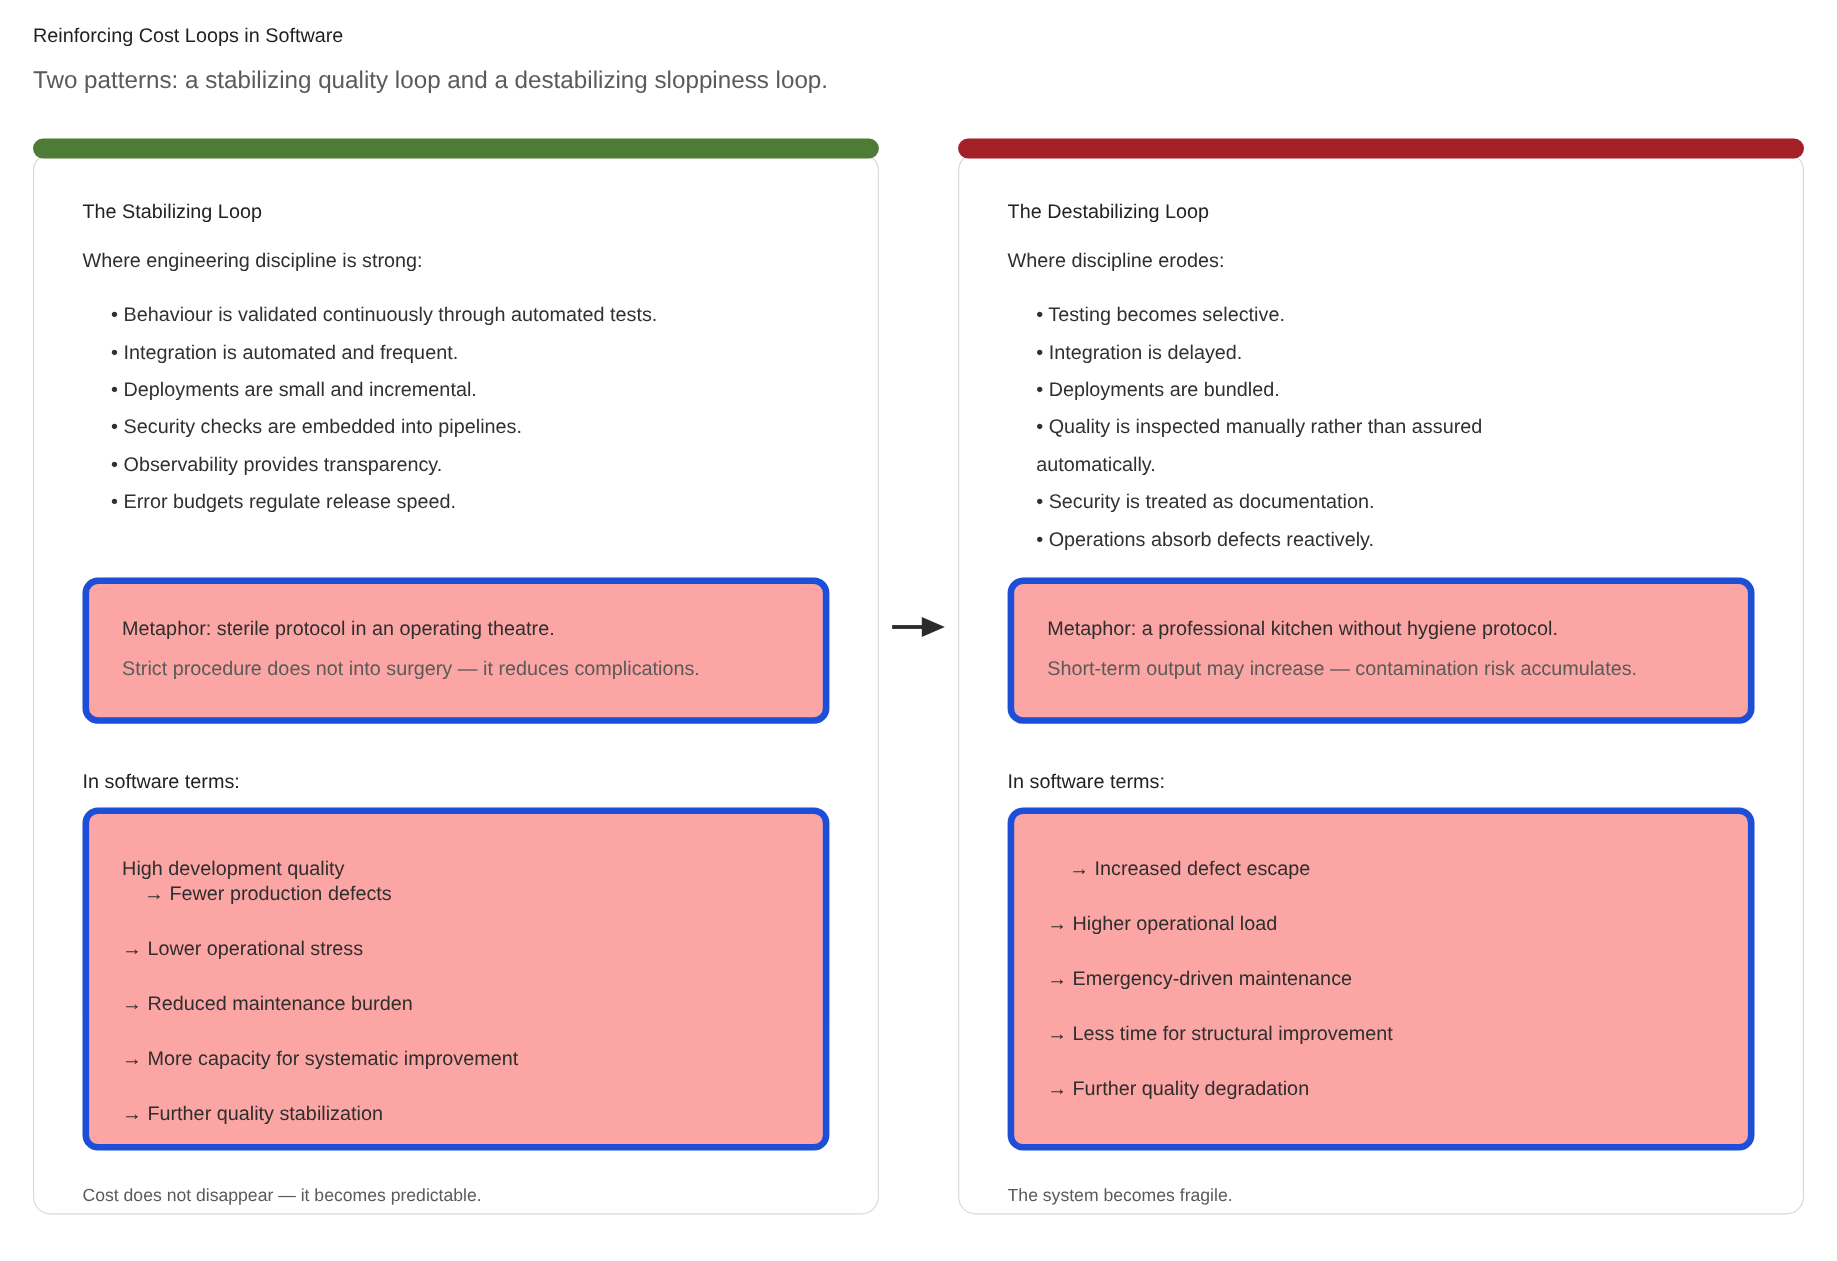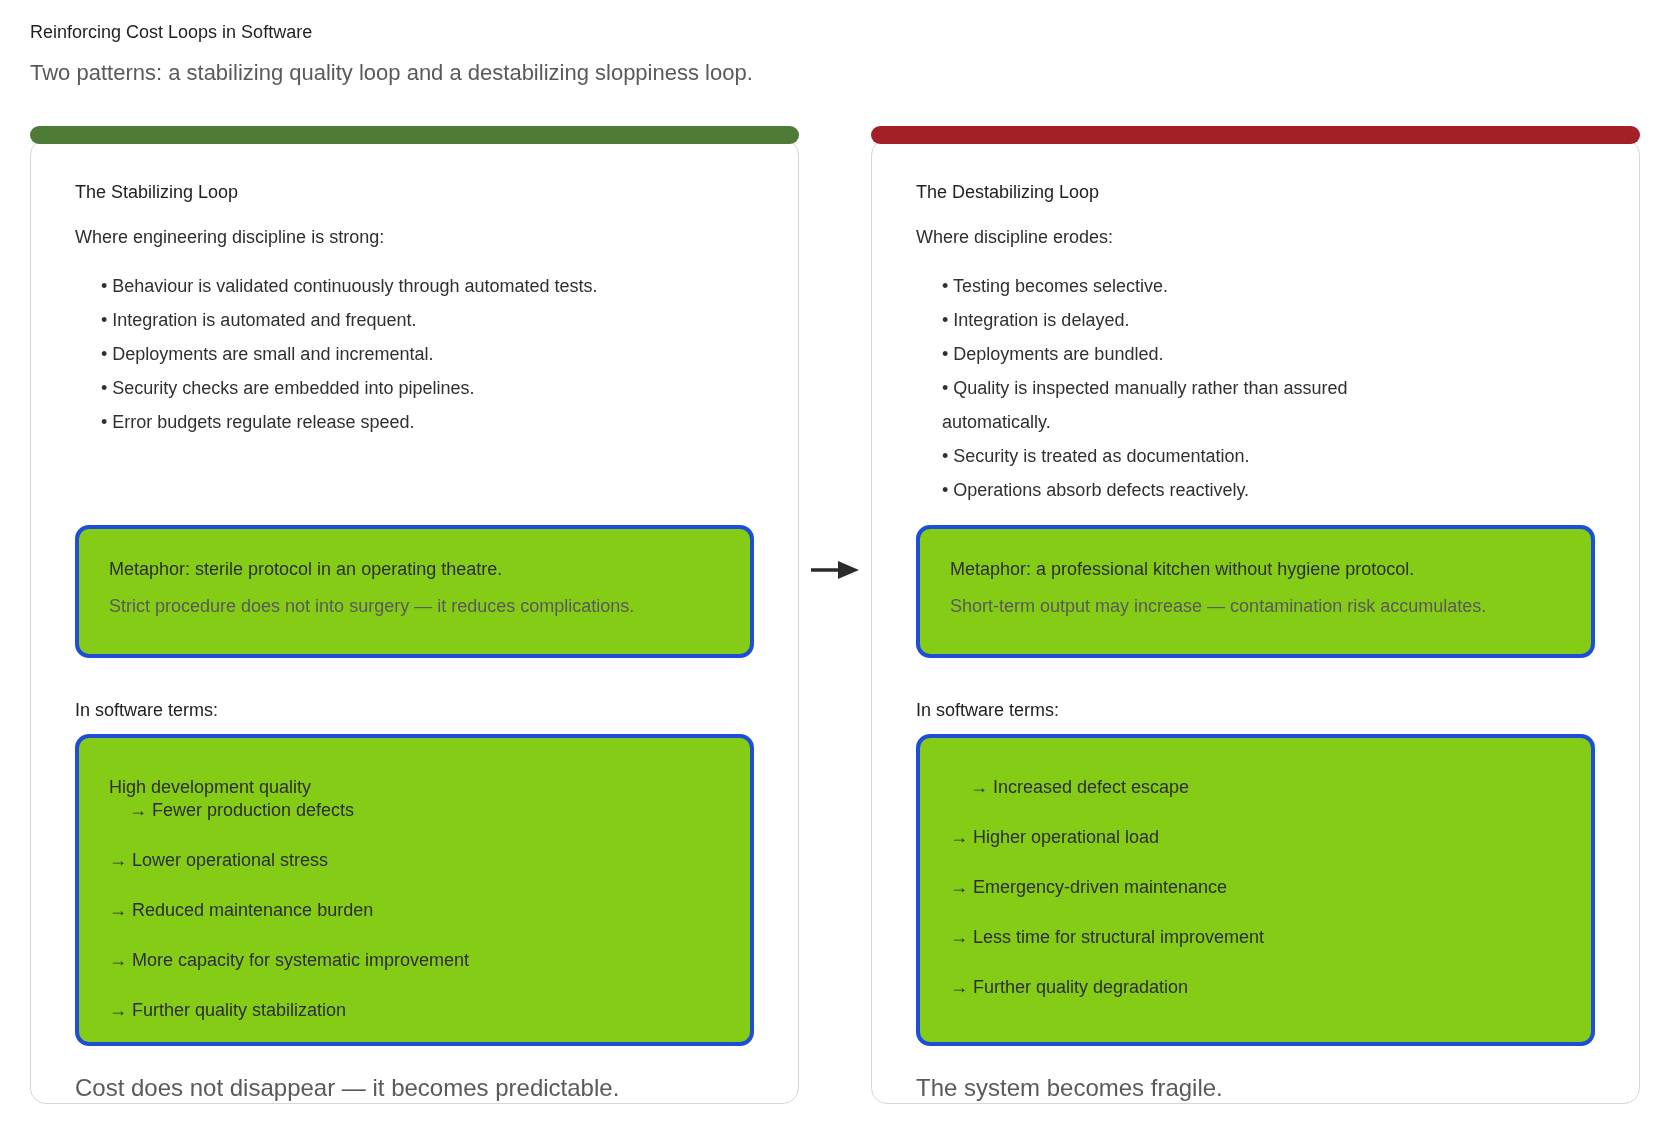--- a/index.html
+++ b/index.html
@@ -30,37 +30,37 @@
     grid-template-rows:385px 133px 76px 312px 1fr;
   }
 
   .sec-head { padding-top:40px; }
   .card-title { font-size:18px; line-height:24px; color:#222222; }
   .card-intro { margin-top:21px; font-size:18px; line-height:24px; color:#2e2e2e; }
   .bullets { margin-top:20px; margin-left:26px; }
   .bullet-line { font-size:18px; line-height:34px; color:#303030; white-space:nowrap; }
 
   .inner-box {
-    background:#84cc16;
-    border:4px solid #1d4ed8;
+    background:#fca5a5;
+    border:6px solid #1d4ed8;
     border-radius:14px;
     box-sizing:border-box;
   }
   .metaphor-box { padding:29px 30px 0 30px; height:133px; }
   .metaphor-main { font-size:18px; line-height:22px; color:#2e2e2e; }
   .metaphor-sub  { margin-top:15px; font-size:18px; line-height:22px; color:#5a5a5a; }
 
   .terms-label { padding-top:40px; font-size:18px; line-height:24px; color:#222222; }
 
   .chain-box { padding:38px 26px 0 30px; height:312px; }
   .chain-line { font-size:18px; line-height:23px; color:#2e2e2e; }
   .chain-line.indent { margin-left:20px; }
   .chain-line.gap { margin-top:27px; }
 
-  .card-conclusion { padding-top:30px; font-size:24px; line-height:24px; color:#5a5a5a; }
+  .card-conclusion { padding-top:30px; font-size:16px; line-height:24px; color:#5a5a5a; }
 
   .flow-arrow {
     position:absolute; left:50%; top:433px;
     transform:translateX(-50%);
     z-index:3; line-height:0;
   }
 </style>
 </head>
 <body>
 
@@ -74,20 +74,21 @@
       <div class="top-bar" style="background: rgb(78, 123, 54);"></div>
       <div class="card">
         <div class="sec-head">
           <div class="card-title">The Stabilizing Loop</div>
           <div class="card-intro">Where engineering discipline is strong:</div>
           <div class="bullets">
             <div class="bullet-line">• Behaviour is validated continuously through automated tests.</div>
             <div class="bullet-line">• Integration is automated and frequent.</div>
             <div class="bullet-line">• Deployments are small and incremental.</div>
             <div class="bullet-line">• Security checks are embedded into pipelines.</div>
+            <div class="bullet-line">• Observability provides transparency.</div>
             <div class="bullet-line">• Error budgets regulate release speed.</div>
           </div>
         </div>
         <div class="inner-box metaphor-box">
           <div class="metaphor-main">Metaphor: sterile protocol in an operating theatre.</div>
           <div class="metaphor-sub">Strict procedure does not into surgery — it reduces complications.</div>
         </div>
         <div class="terms-label">In software terms:</div>
         <div class="inner-box chain-box">
           <div class="chain-line">High development quality</div>

